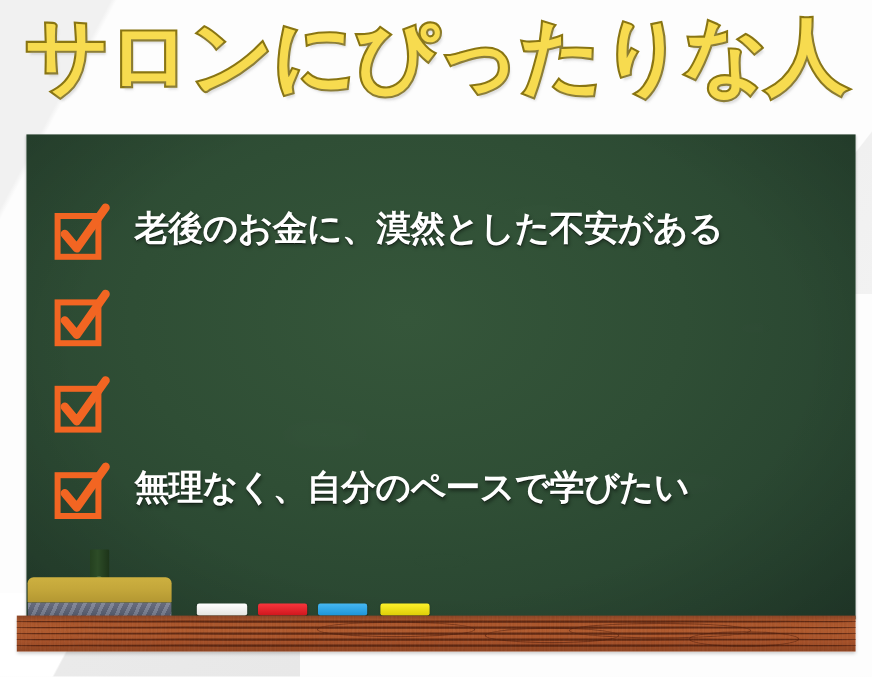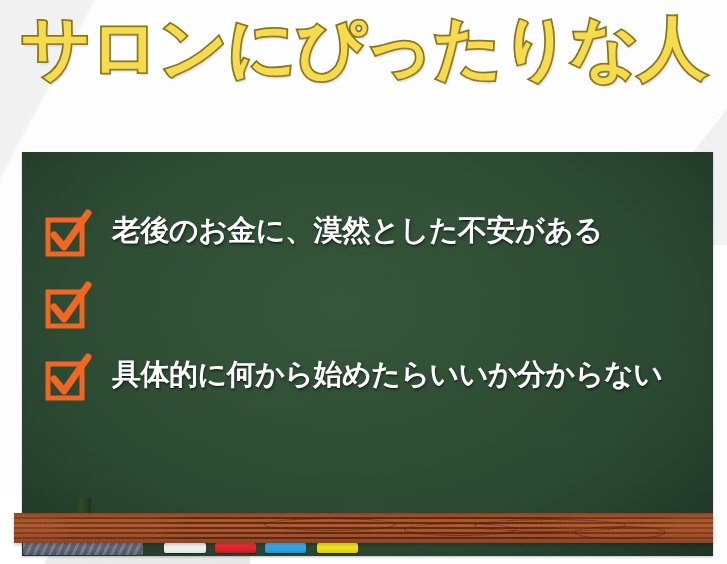--- a/index.html
+++ b/index.html
@@ -81,21 +81,20 @@
       radial-gradient(128% 150% at 46% 38%,
         #35563a 0%,
         #2f4e35 26%,
         #284430 48%,
         #20382a 68%,
         #193023 84%,
         #132a1e 100%);
     box-shadow: 0 1px 2px rgba(0,0,0,0.25);
     overflow: hidden;
     z-index: 2;
-    margin-top: 40px;
   }
   .board-noise {
     position: absolute;
     inset: 0;
     opacity: .30;
     background-image:
       radial-gradient(ellipse 70px 26px at 18% 22%, rgba(255,255,255,.045), transparent 70%),
       radial-gradient(ellipse 110px 30px at 62% 16%, rgba(255,255,255,.035), transparent 70%),
       radial-gradient(ellipse 90px 34px at 36% 62%, rgba(255,255,255,.030), transparent 70%),
       radial-gradient(ellipse 120px 28px at 78% 72%, rgba(255,255,255,.026), transparent 70%),
@@ -284,23 +283,31 @@
         </span>
       </div>
 
       <div class="check-row">
         <span class="check-mark-box">
           <svg width="46" height="46" viewBox="0 0 46 46" aria-hidden="true">
             <rect x="3" y="9" width="34" height="34" fill="none" stroke="#f26522" stroke-width="5"></rect>
             <path d="M9 24 L19 36 L43 2" fill="none" stroke="#f26522" stroke-width="7" stroke-linecap="round" stroke-linejoin="round"></path>
           </svg>
         </span>
-        <span class="check-text">具体的に何から始めたらいいか分からない</span>
-      </div>
-
+      </div>
+
+      <div class="check-row">
+        <span class="check-mark-box">
+          <svg width="46" height="46" viewBox="0 0 46 46" aria-hidden="true">
+            <rect x="3" y="9" width="34" height="34" fill="none" stroke="#f26522" stroke-width="5"></rect>
+            <path d="M9 24 L19 36 L43 2" fill="none" stroke="#f26522" stroke-width="7" stroke-linecap="round" stroke-linejoin="round"></path>
+          </svg>
+        </span>
+        <span class="check-text">無理なく、自分のペースで学びたい</span>
+      </div>
 
     </div>
 
     <div class="eraser">
       <div class="eraser-handle">
         <span class="stud" style="top:22px;"></span>
         <span class="stud" style="top:32px;"></span>
       </div>
       <div class="eraser-body"></div>
       <div class="eraser-felt"></div>

